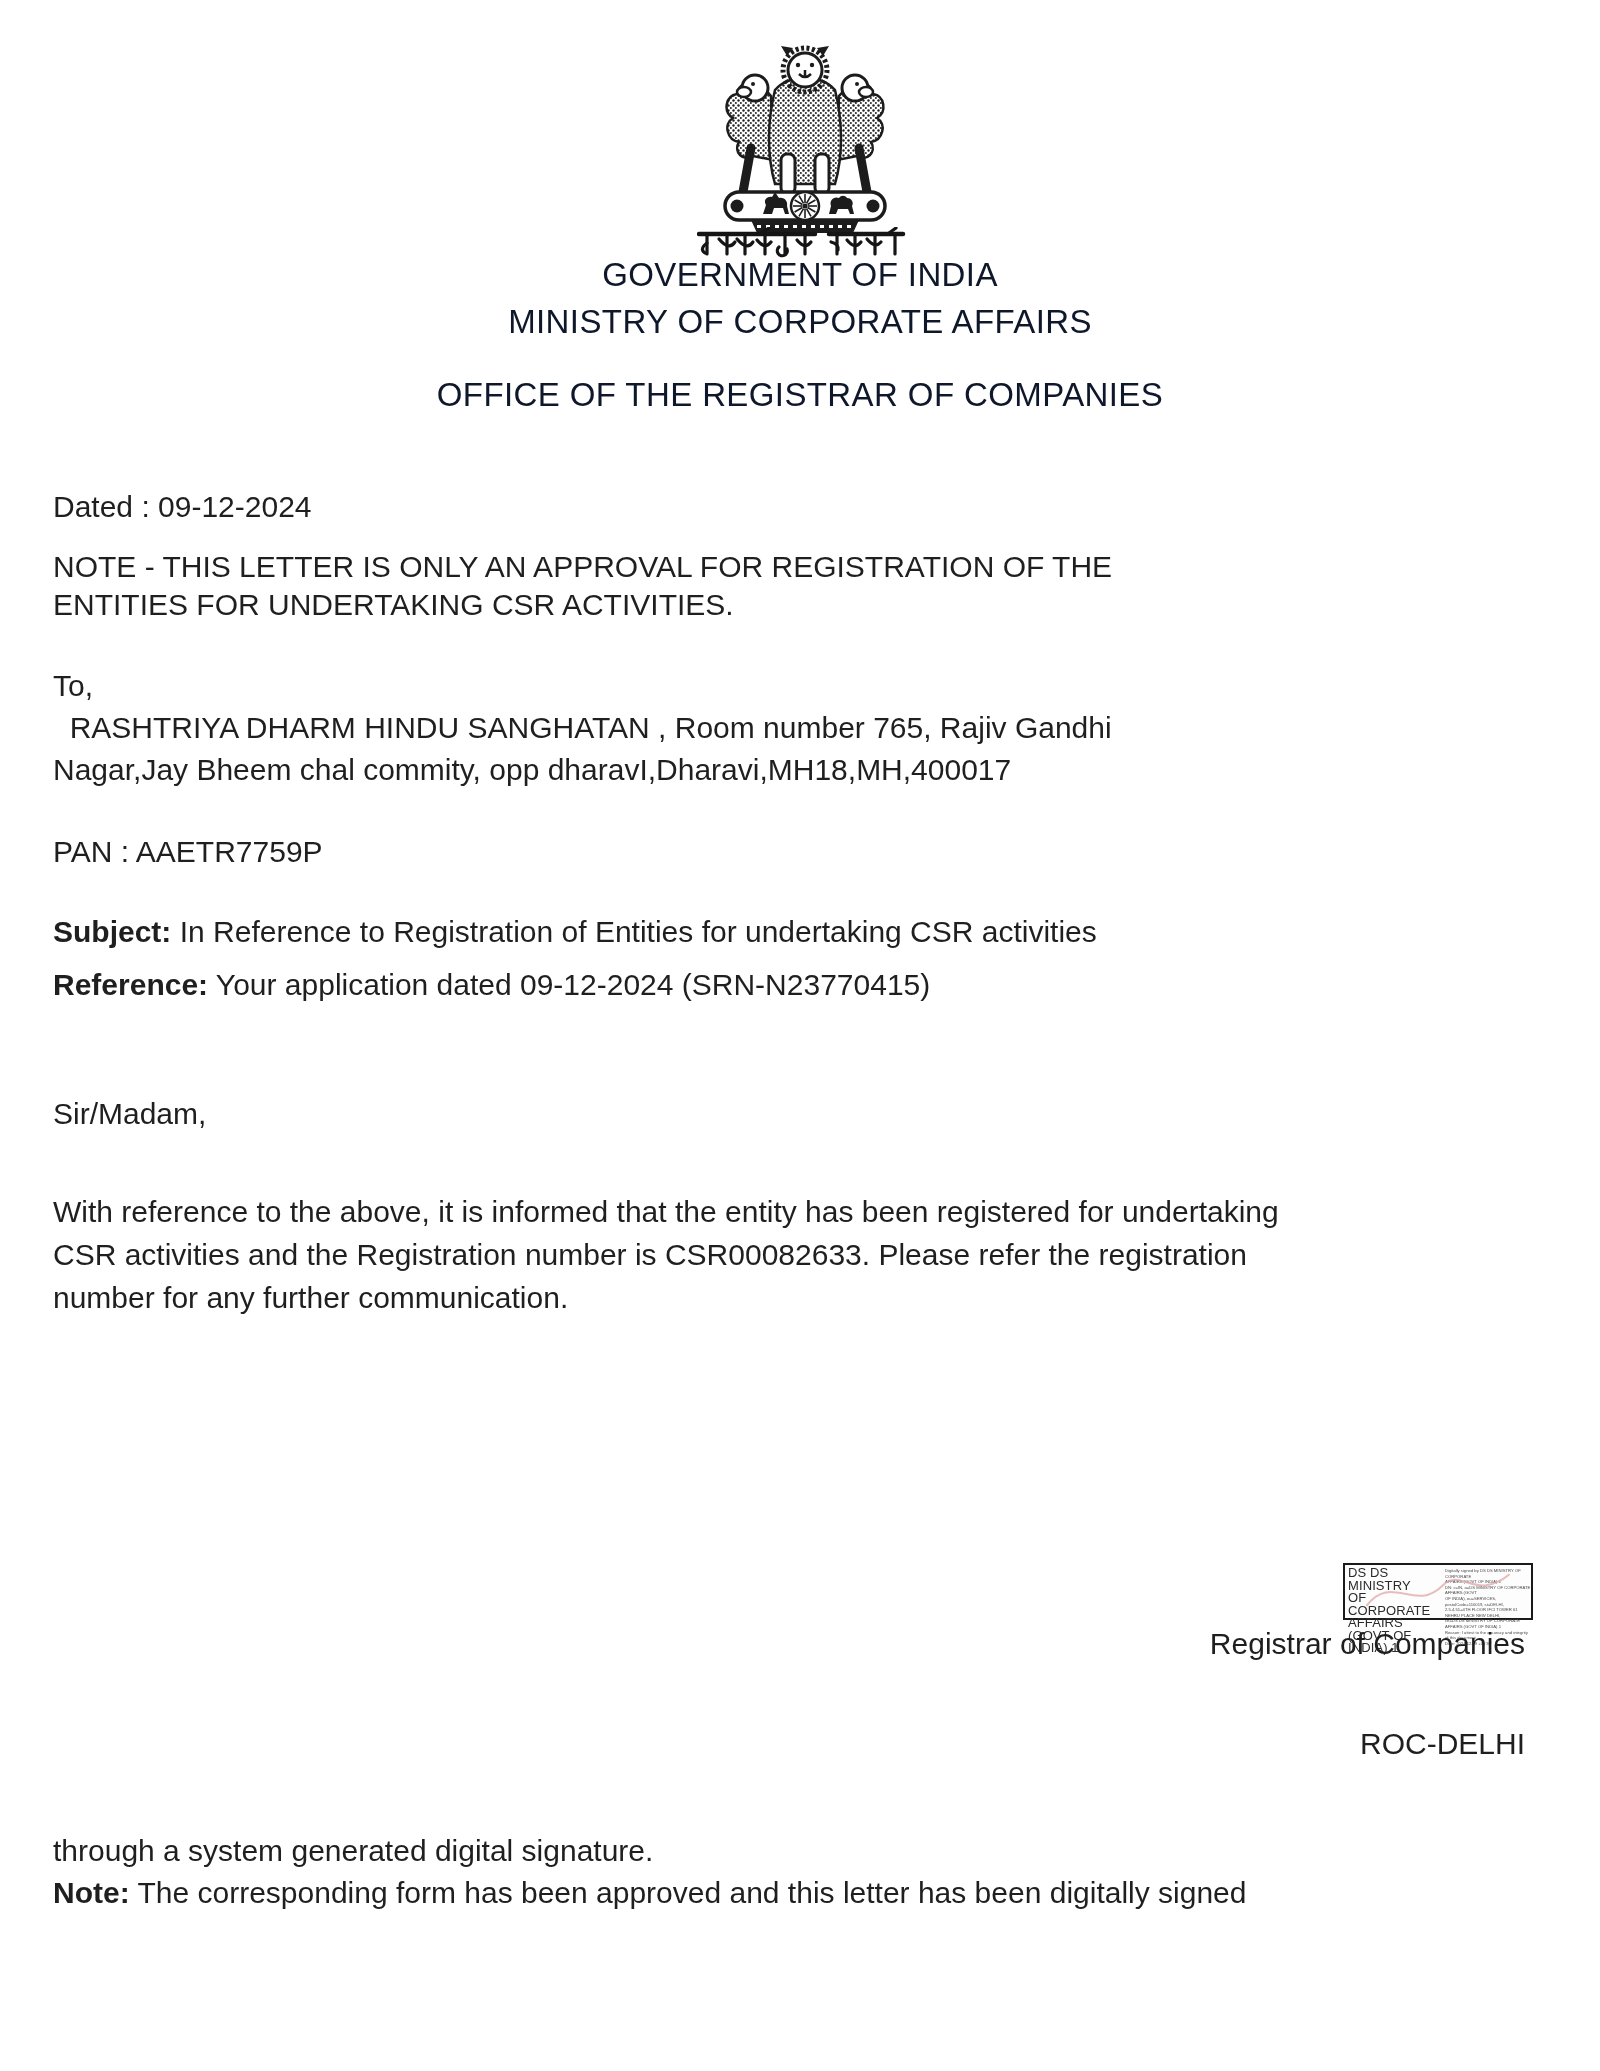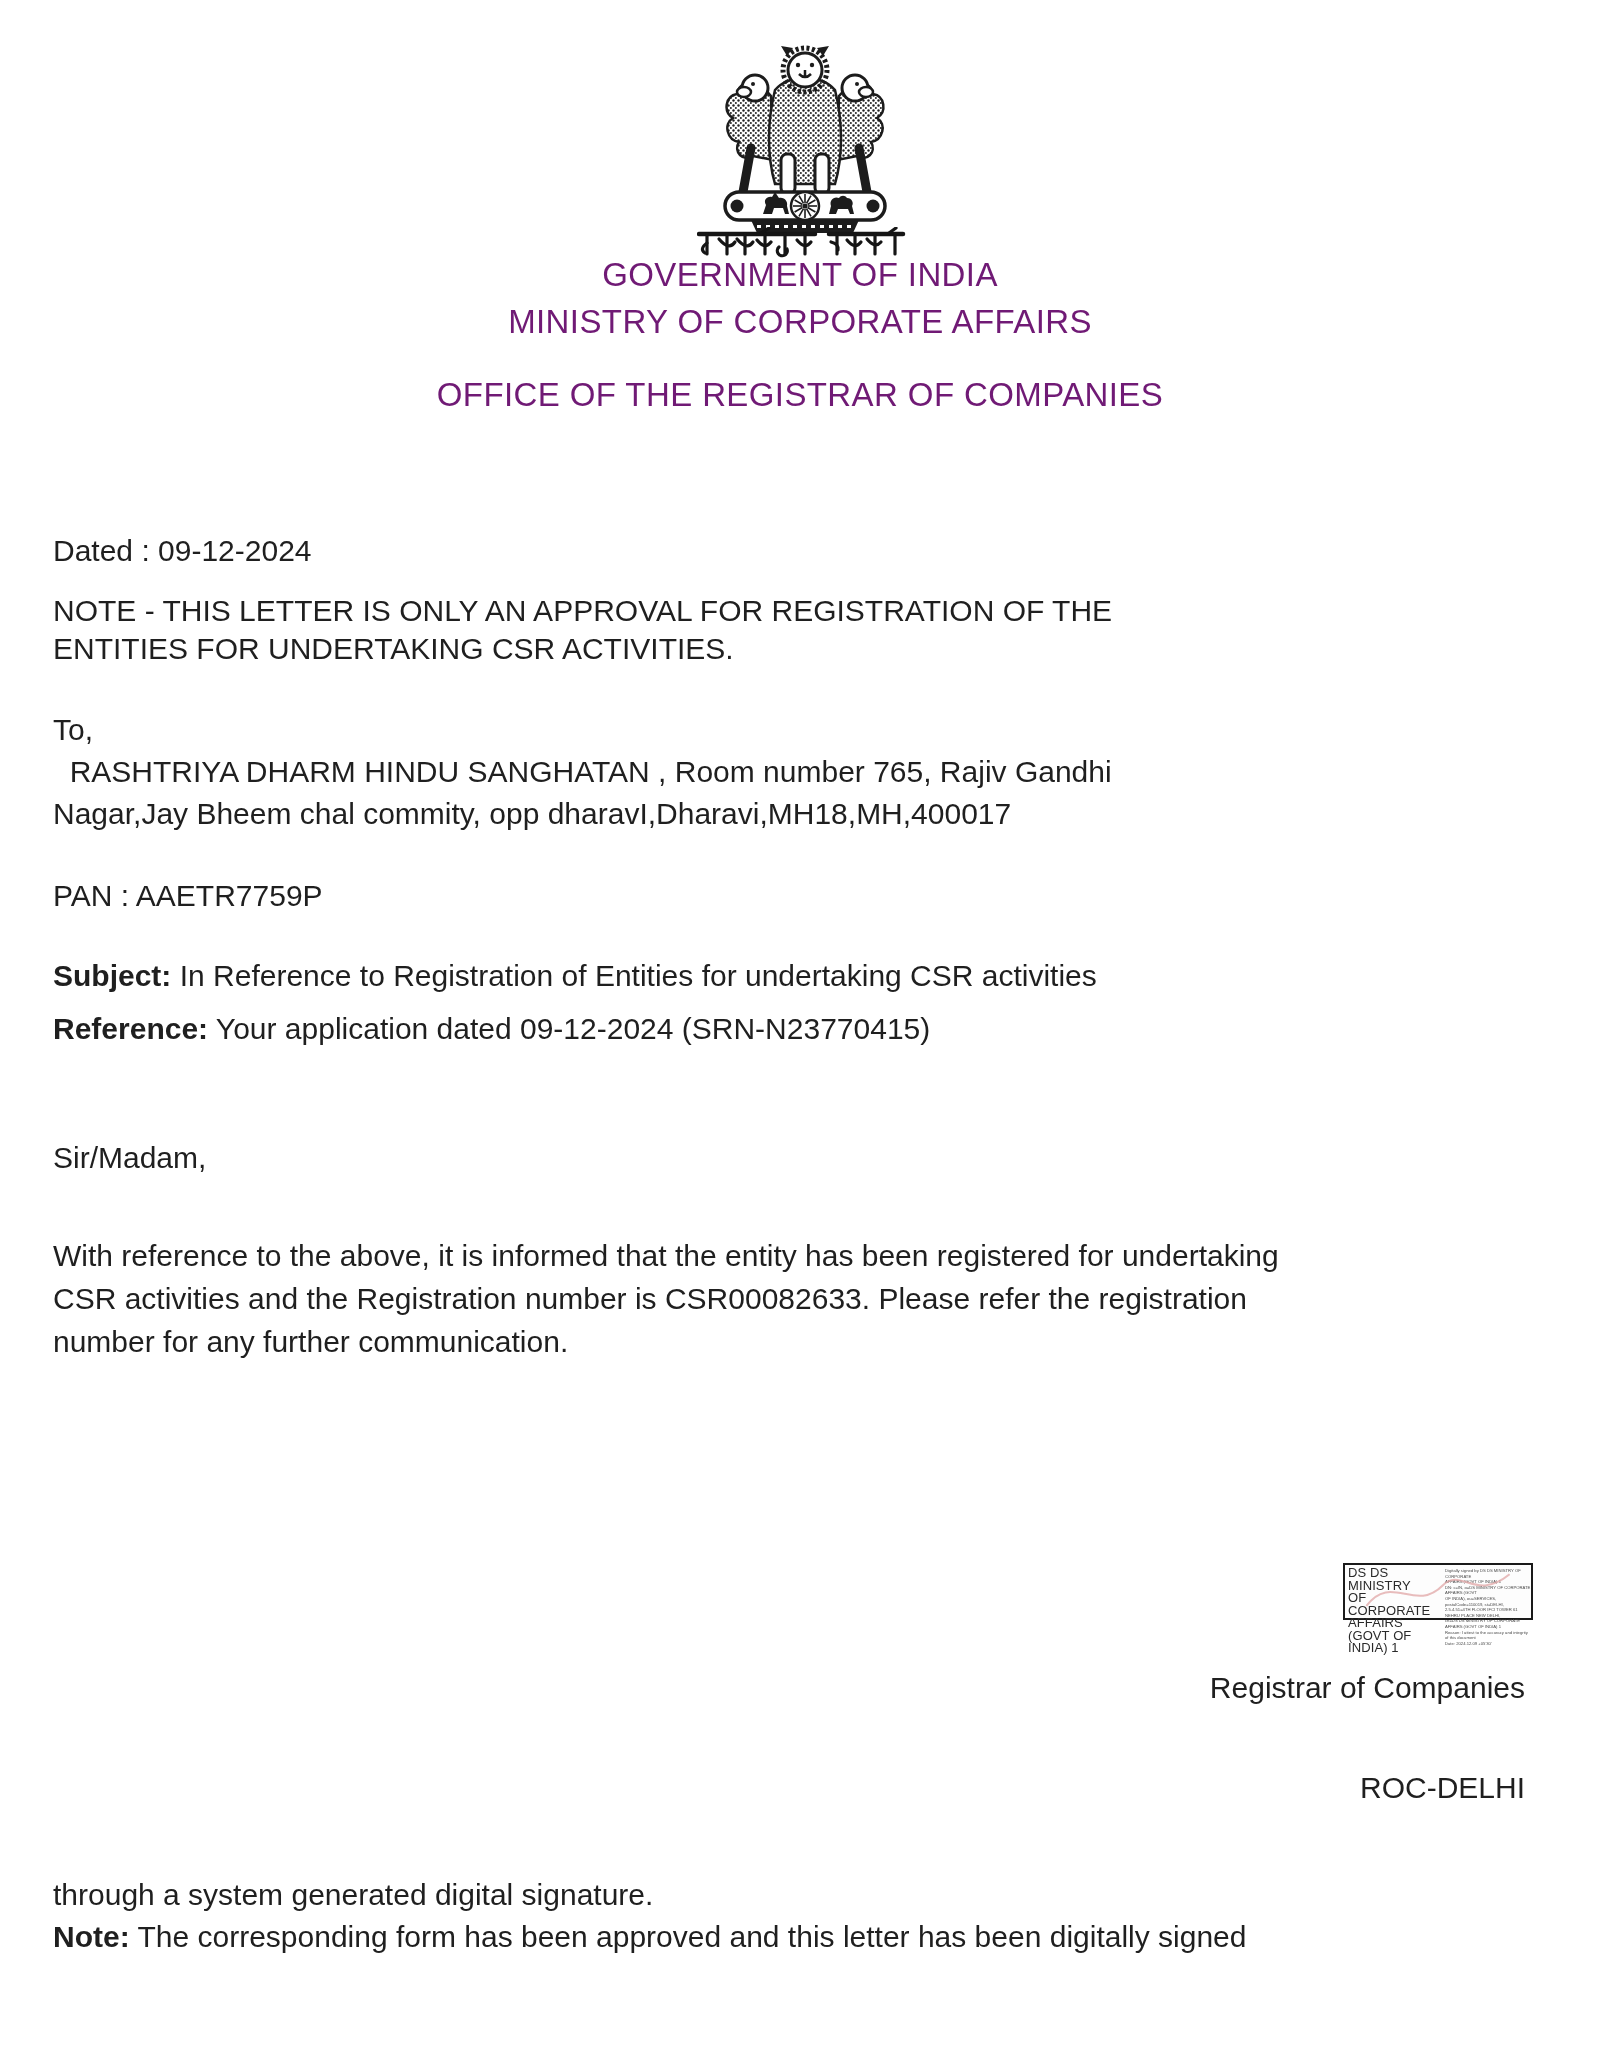--- a/index.html
+++ b/index.html
@@ -3,24 +3,24 @@
 <meta charset="utf-8">
 <style>
   html,body { margin:0; padding:0; background:#ffffff; }
   .page {
     position:relative; width:1600px; height:2071px; background:#ffffff;
     font-family:"Liberation Sans","DejaVu Sans",sans-serif; color:#1f1f1f;
     overflow:hidden;
   }
   .heading {
     position:absolute; left:0; width:100%; text-align:center;
-    font-size:33px; line-height:40px; color:#701a75; letter-spacing:0.4px;
+    font-size:33px; line-height:40px; color:#0f172a; letter-spacing:0.4px;
     white-space:nowrap;
   }
-  .t { position:absolute; left:53px; font-size:30px; line-height:41px; color:#1f1f1f;margin-top:44px; }
+  .t { position:absolute; left:53px; font-size:30px; line-height:41px; color:#1f1f1f; }
   .pre { white-space:pre-wrap; }
   .b { font-weight:bold; }
   .note-top { line-height:38px; }
   .to-block { line-height:42px; }
   .bodypara { line-height:43px; }
   .footnote { line-height:42px; }
   .right-align { left:auto; right:75px; text-align:right; white-space:nowrap; }
 
   .stamp {
     position:absolute; left:1343px; top:1563px; width:190px; height:57px;

